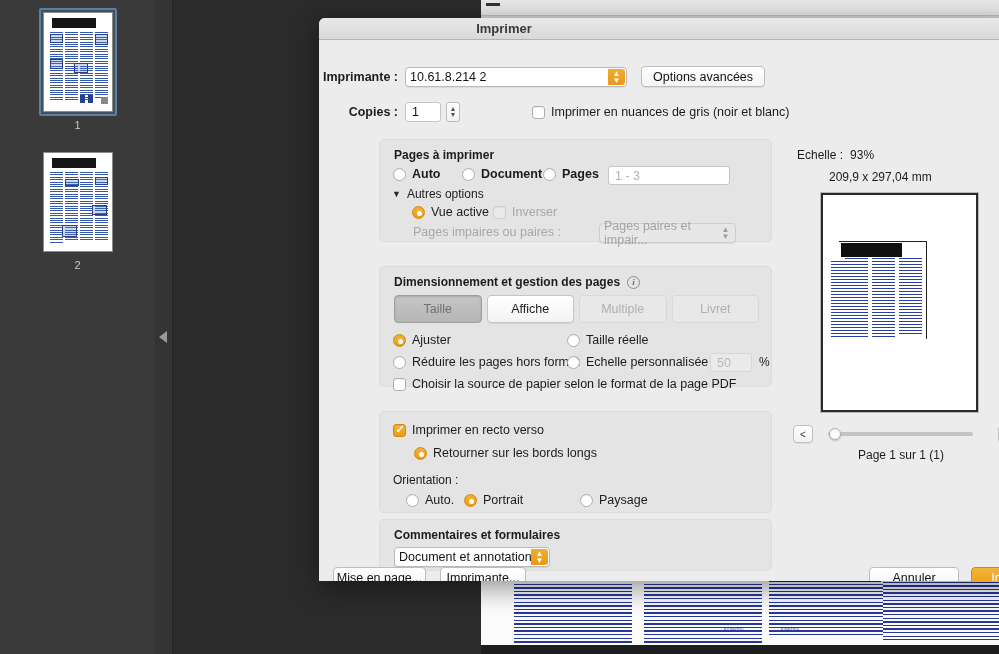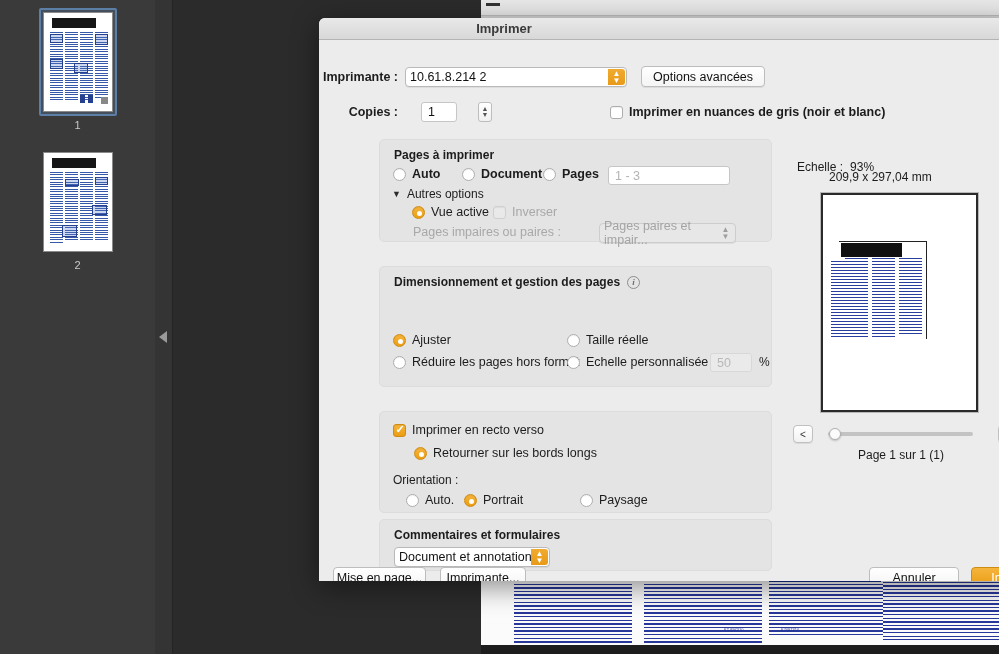--- a/index.html
+++ b/index.html
@@ -347,25 +347,25 @@
 
       <div class="row" style="position:absolute; left:1px; top:26px;">
         <div class="lbl-right">Imprimante :</div>
         <div class="combo" style="width:222px;">
           <span>10.61.8.214 2</span>
           <span class="arrowbtn">▲<br>▼</span>
         </div>
         <div class="btn" style="margin-left:14px;">Options avancées</div>
       </div>
 
-      <div class="row" style="position:absolute; left:1px; top:62px;gap:16px;">
+      <div class="row" style="position:absolute; left:1px; top:62px;">
         <div class="lbl-right">Copies :</div>
         <div class="txtfield" style="width:36px; height:20px;">1</div>
         <div class="stepper" style="margin-left:5px;">▲<br>▼</div>
-        <div class="opt" style="margin-left:102px;font-weight:bold;">
+        <div class="opt" style="margin-left:72px;">
           <span class="check"></span>
           <span>Imprimer en nuances de gris (noir et blanc)</span>
         </div>
       </div>
 
       <div class="group" style="left:60px; top:99px; width:393px; height:103px;">
         <div class="group-title" style="position:absolute; left:14px; top:8px;">Pages à imprimer</div>
 
         <div class="opt" style="position:absolute; left:13px; top:27px;">
           <span class="radio"></span>
@@ -403,20 +403,26 @@
           <span class="arrowbtn">▲<br>▼</span>
         </div>
       </div>
 
       <div class="group" style="left:60px; top:226px; width:393px; height:121px;">
         <div style="position:absolute; left:14px; top:8px; display:flex; align-items:center; gap:7px;">
           <span class="group-title">Dimensionnement et gestion des pages</span>
           <span class="infoicon">i</span>
         </div>
 
+        <div class="seg" style="position:absolute; left:14px; top:28px; width:365px;">
+          <div class="segbtn active">Taille</div>
+          <div class="segbtn">Affiche</div>
+          <div class="segbtn dis">Multiple</div>
+          <div class="segbtn dis">Livret</div>
+        </div>
 
         <div class="opt" style="position:absolute; left:13px; top:66px;">
           <span class="radio on"></span>
           <span>Ajuster</span>
         </div>
         <div class="opt" style="position:absolute; left:187px; top:66px;">
           <span class="radio"></span>
           <span>Taille réelle</span>
         </div>
 
@@ -424,20 +430,24 @@
           <span class="radio"></span>
           <span>Réduire les pages hors format</span>
         </div>
         <div class="opt" style="position:absolute; left:187px; top:88px;">
           <span class="radio"></span>
           <span>Echelle personnalisée :</span>
         </div>
         <div class="txtfield dis" style="position:absolute; left:330px; top:86px; width:42px;">50</div>
         <span class="small-txt" style="position:absolute; left:379px; top:88px;">%</span>
 
+        <div class="opt" style="position:absolute; left:13px; top:110px;">
+          <span class="check"></span>
+          <span>Choisir la source de papier selon le format de la page PDF</span>
+        </div>
       </div>
 
       <div class="group" style="left:60px; top:371px; width:393px; height:102px;">
         <div class="opt" style="position:absolute; left:13px; top:11px;">
           <span class="check on"></span>
           <span>Imprimer en recto verso</span>
         </div>
         <div class="opt" style="position:absolute; left:34px; top:34px;">
           <span class="radio on"></span>
           <span>Retourner sur les bords longs</span>
@@ -465,21 +475,21 @@
           <span class="arrowbtn">▲<br>▼</span>
         </div>
       </div>
 
       <div class="btn" style="position:absolute; left:14px; top:527px; width:93px;">Mise en page...</div>
       <div class="btn" style="position:absolute; left:121px; top:527px; width:86px;">Imprimante...</div>
       <div class="btn" style="position:absolute; left:550px; top:527px; width:90px;">Annuler</div>
       <div class="btn primary" style="position:absolute; left:652px; top:527px; width:90px;">Imprimer</div>
 
       <div style="position:absolute; left:464px; top:100px; width:236px; height:330px;">
-        <div style="position:absolute; left:14px; top:20px; display:flex; gap:7px;">
+        <div style="position:absolute; left:14px; top:8px; display:flex; gap:7px;">
           <span class="small-txt">Echelle :</span>
           <span class="small-txt">93%</span>
         </div>
         <div class="small-txt" style="position:absolute; left:46px; top:30px;">209,9 x 297,04 mm</div>
 
         <div class="prev-page" style="position:absolute; left:38px; top:53px; width:157px; height:219px;">
           <div class="pv-frame"></div>
           <div class="pv-hdr"></div>
           <div class="pv-col" style="left:8px;  top:66px; height:76px;"></div>
           <div class="pv-col" style="left:22px; top:63px; height:79px;"></div>

